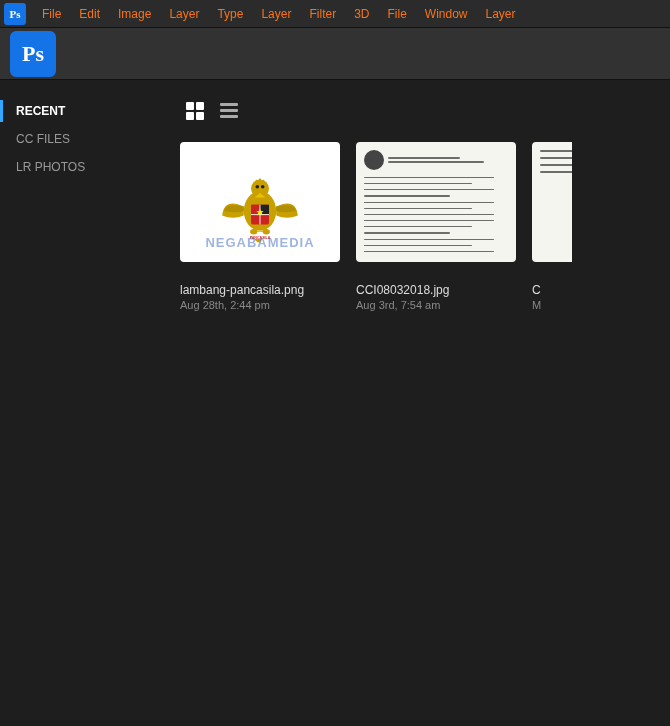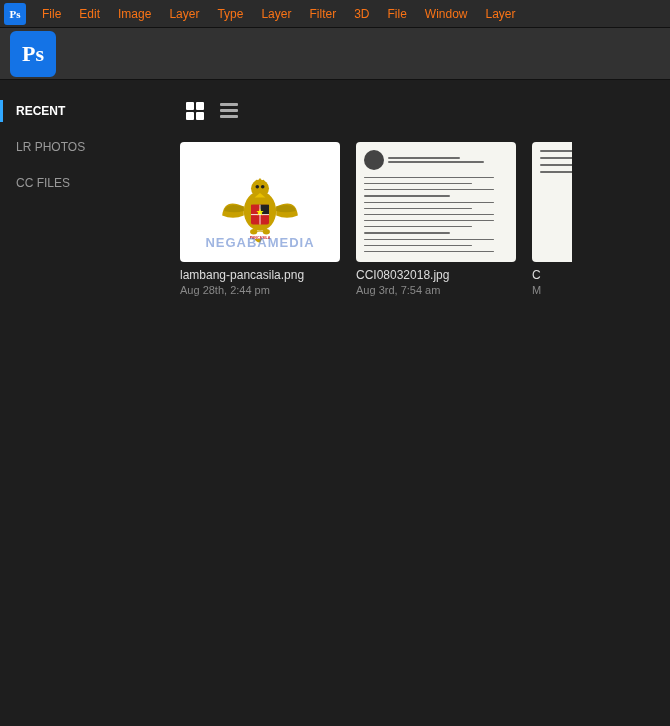--- a/index.html
+++ b/index.html
@@ -83,21 +83,21 @@
       height: calc(726px - 80px);
     }
 
     
     .sidebar {
       width: 160px;
       background: #1e1e1e;
       padding: 20px 0 20px 0;
       display: flex;
       flex-direction: column;
-      gap: 14px;
+      gap: 6px;
       flex-shrink: 0;
     }
     .sidebar-item {
       display: flex;
       align-items: center;
       gap: 6px;
       padding: 4px 16px;
       font-size: 12px;
       color: #bbb;
       cursor: pointer;
@@ -186,21 +186,21 @@
       height: 120px;
       background: #fff;
       border-radius: 4px;
       overflow: hidden;
       display: flex;
       align-items: center;
       justify-content: center;
       position: relative;
     }
     .file-info {
-      padding: 6px 0 2px 0;
+      padding: 21px 0 2px 0;
     }
     .file-name {
       font-size: 12px;
       color: #ddd;
     }
     .file-date {
       font-size: 11px;
       color: #888;
       margin-top: 2px;
     }
@@ -297,22 +297,22 @@
     <span>Ps</span>
   </div>
 </div>
 
 <div class="main">
 
   <div class="sidebar">
     <div class="sidebar-item active">
       <span>RECENT</span>
     </div>
+    <div class="sidebar-sub">CC FILES</div>
     <div class="sidebar-sub">LR PHOTOS</div>
-    <div class="sidebar-sub">CC FILES</div>
 
   </div>
 
   <div class="content">
 
     <div class="view-toggle">
       <button class="view-btn active" title="Grid view">
         <svg width="20" height="20" viewBox="0 0 20 20" fill="currentColor">
           <rect x="1" y="1" width="8" height="8" rx="1"></rect>
           <rect x="11" y="1" width="8" height="8" rx="1"></rect>

